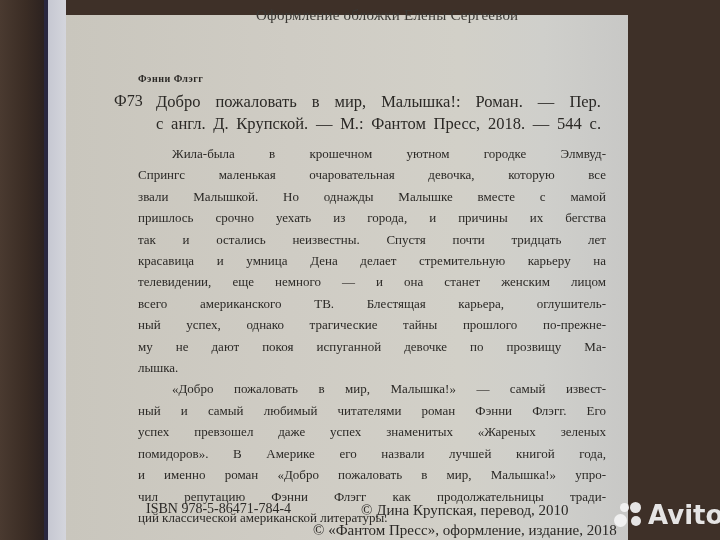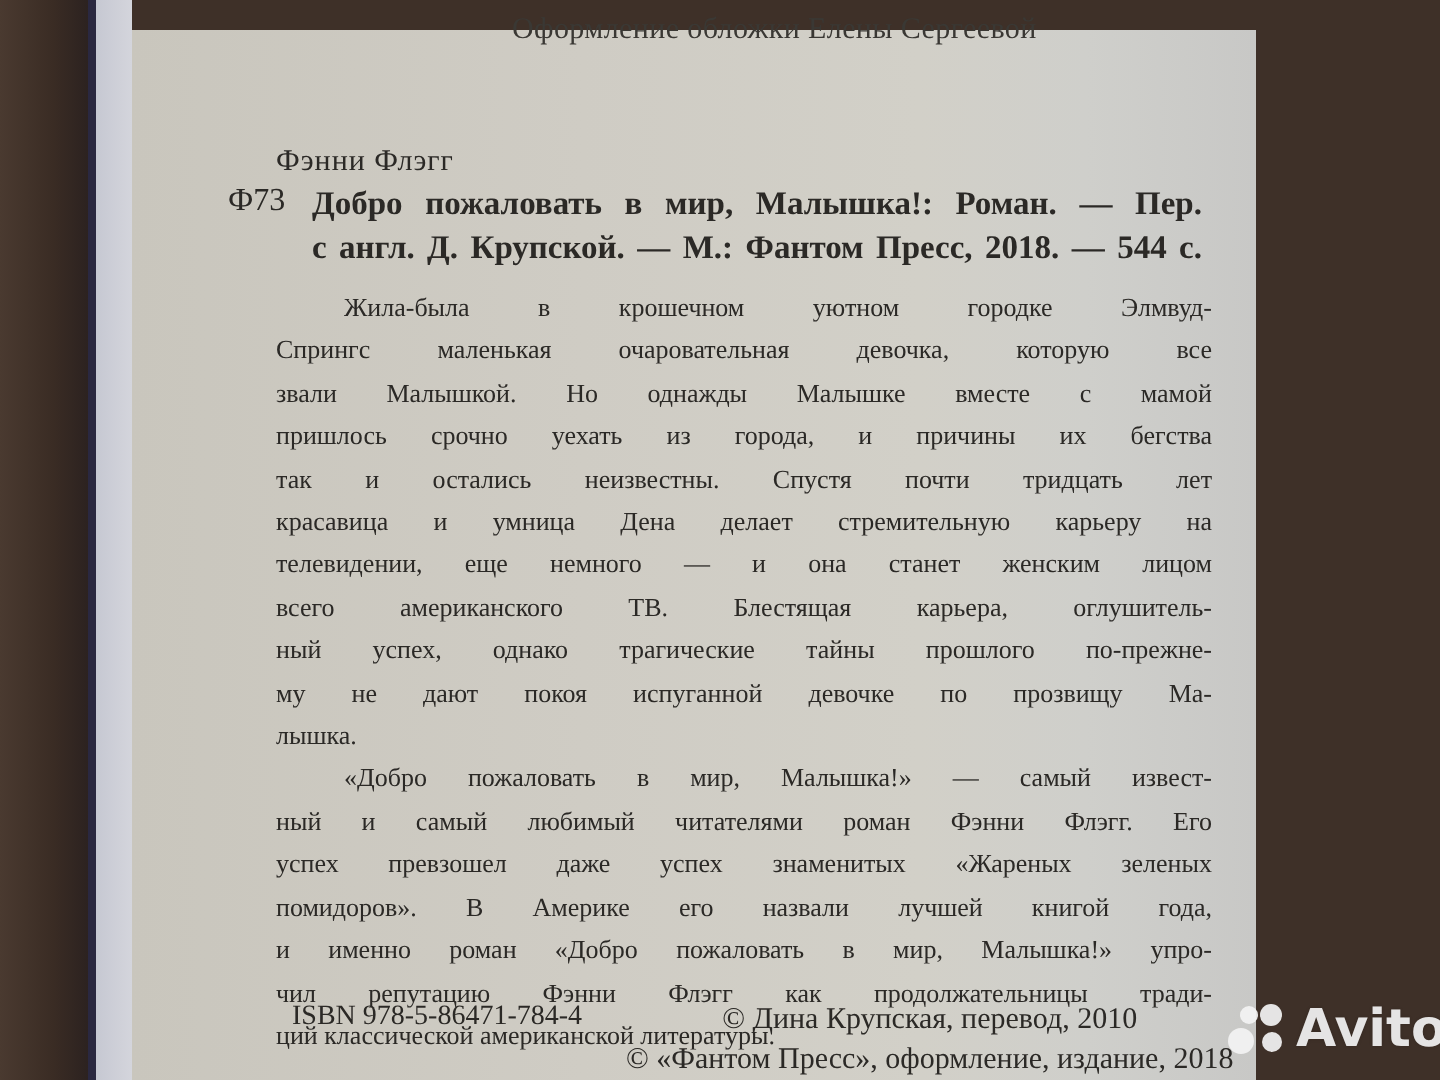--- a/index.html
+++ b/index.html
@@ -23,31 +23,31 @@
     position:absolute; left:66px; top:15px; width:562px; height:540px;
     background:linear-gradient(90deg,#c9c6bd 0%,#cfccc4 40%,#d2d0c8 70%,#cfcfcb 85%,#c8c8c6 100%);
     font-family:"Liberation Serif", "DejaVu Serif", serif;
     color:#2b2926;
   }
   .top-credit {
     position:absolute; left:190px; top:-8px; font-size:15px; color:#3a3834;
     letter-spacing:0.2px;
   }
   .author {
-    position:absolute; left:72px; top:58px; font-size:15px; font-weight:normal;
+    position:absolute; left:72px; top:58px; font-size:10px; font-weight:bold;
     letter-spacing:0.5px;
   }
   .code {
     position:absolute; left:48px; top:77px; font-size:16px;
   }
   .biblio {
     position:absolute; left:90px; top:76px; width:445px; font-size:16.5px;
     line-height:22px; text-align:justify; text-align-last:justify;
   }
-  .biblio div { text-align:justify; text-align-last:justify;font-weight:bold; }
+  .biblio div { text-align:justify; text-align-last:justify; }
   .body-text {
     position:absolute; left:72px; top:128px; width:468px;
     font-size:13px; line-height:21.4px;
   }
   .body-text .ln { display:block; text-align:justify; text-align-last:justify; white-space:nowrap; }
   .body-text .ln.indent { padding-left:34px; }
   .body-text .ln.last { text-align-last:left; }
   .isbn {
     position:absolute; left:80px; top:486px; font-size:14px;
   }

